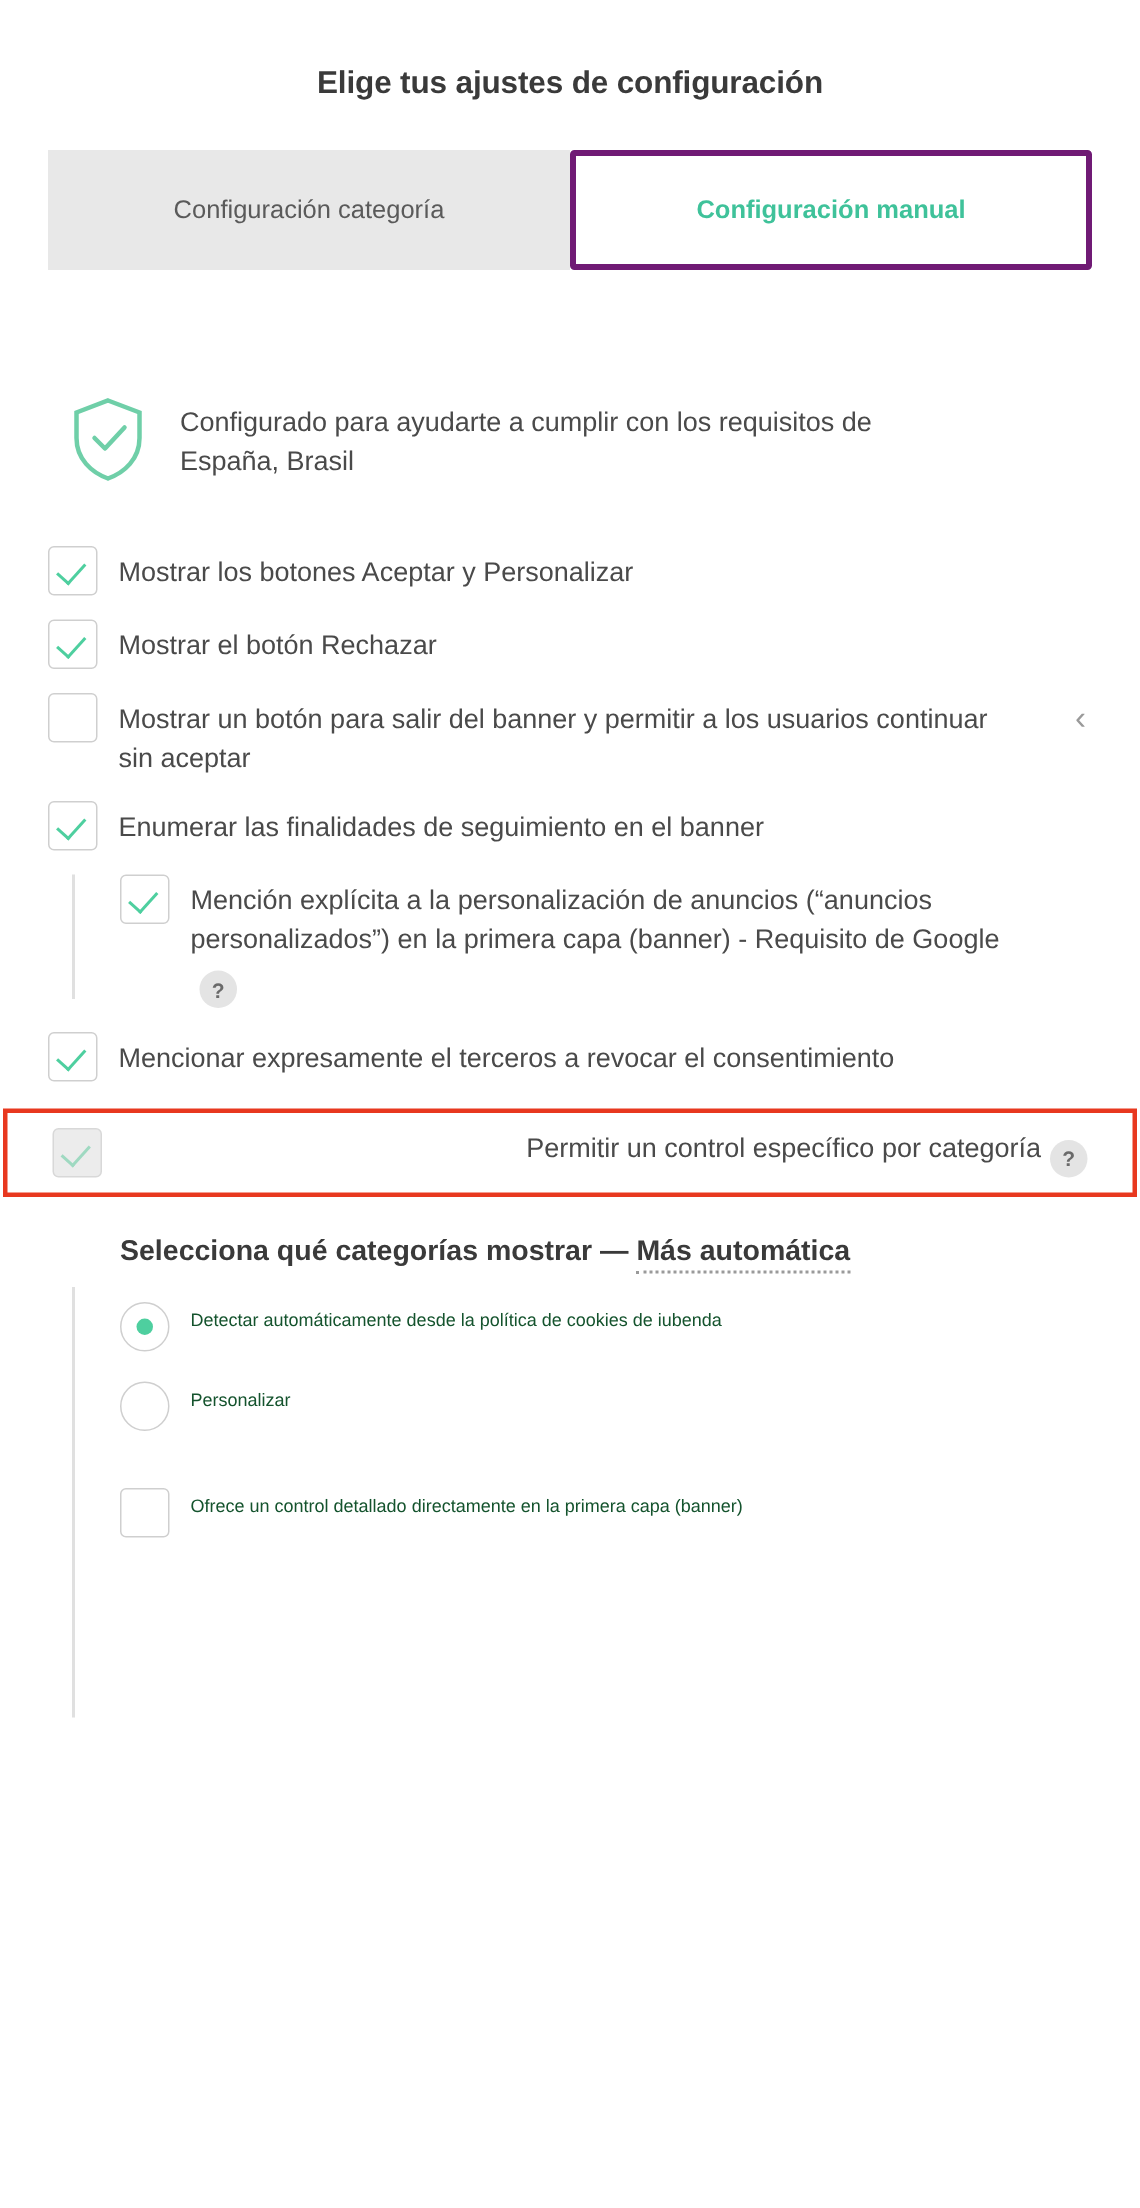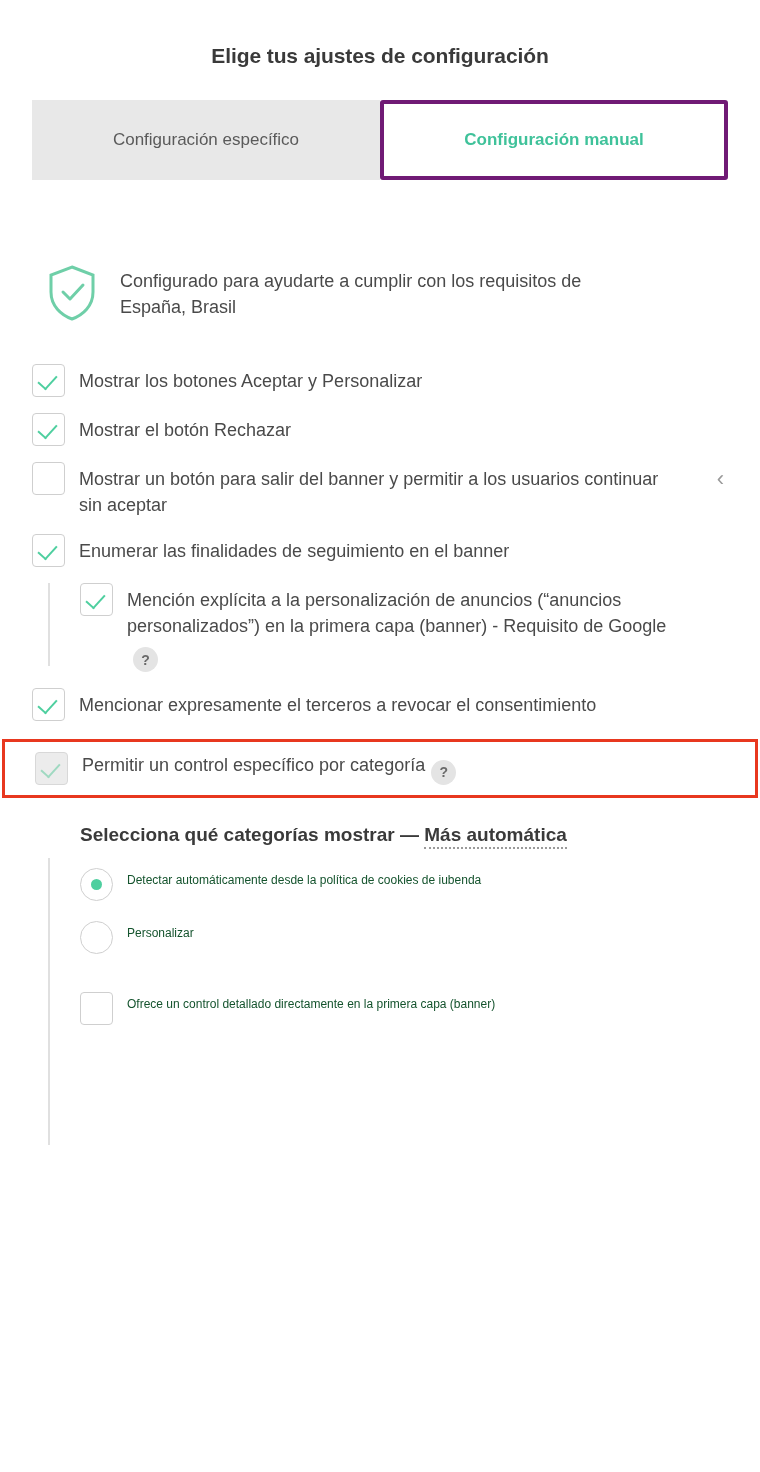--- a/index.html
+++ b/index.html
@@ -180,20 +180,21 @@
   }
 
   
   .highlight-row {
     border: 3px solid #e8381f;
     margin: 18px -30px 0 -30px;
     padding: 10px 30px 10px 30px;
     display: flex;
     align-items: center;
     box-sizing: border-box;
+    justify-content: space-between;
   }
   .highlight-row .opt-label { padding-top: 0; }
 
   
   .subsection {
     margin-top: 26px;
     position: relative;
     padding-left: 0;
   }
   .subsection-title {
@@ -260,21 +261,21 @@
   .spacer-18 { height: 18px; }
 </style>
 </head>
 <body>
 
 <div class="page">
 
   <h1 class="section-title">Elige tus ajustes de configuración</h1>
 
   <div class="tabs">
-    <div class="tab inactive">Configuración específico</div>
+    <div class="tab inactive">Configuración categoría</div>
     <div class="tab active">Configuración manual</div>
   </div>
 
   <div class="shield-row">
     <div class="shield-icon">
       <svg viewBox="0 0 52 58" width="52" height="58" aria-hidden="true">
         <path d="M26 3 L47 11 V28 C47 42 37 51 26 55 C15 51 5 42 5 28 V11 Z" fill="#ffffff" stroke="#6fcfa8" stroke-width="3"></path>
         <path d="M17 28 l7 7 13 -14" fill="none" stroke="#6fcfa8" stroke-width="3" stroke-linecap="round" stroke-linejoin="round"></path>
       </svg>
     </div>

